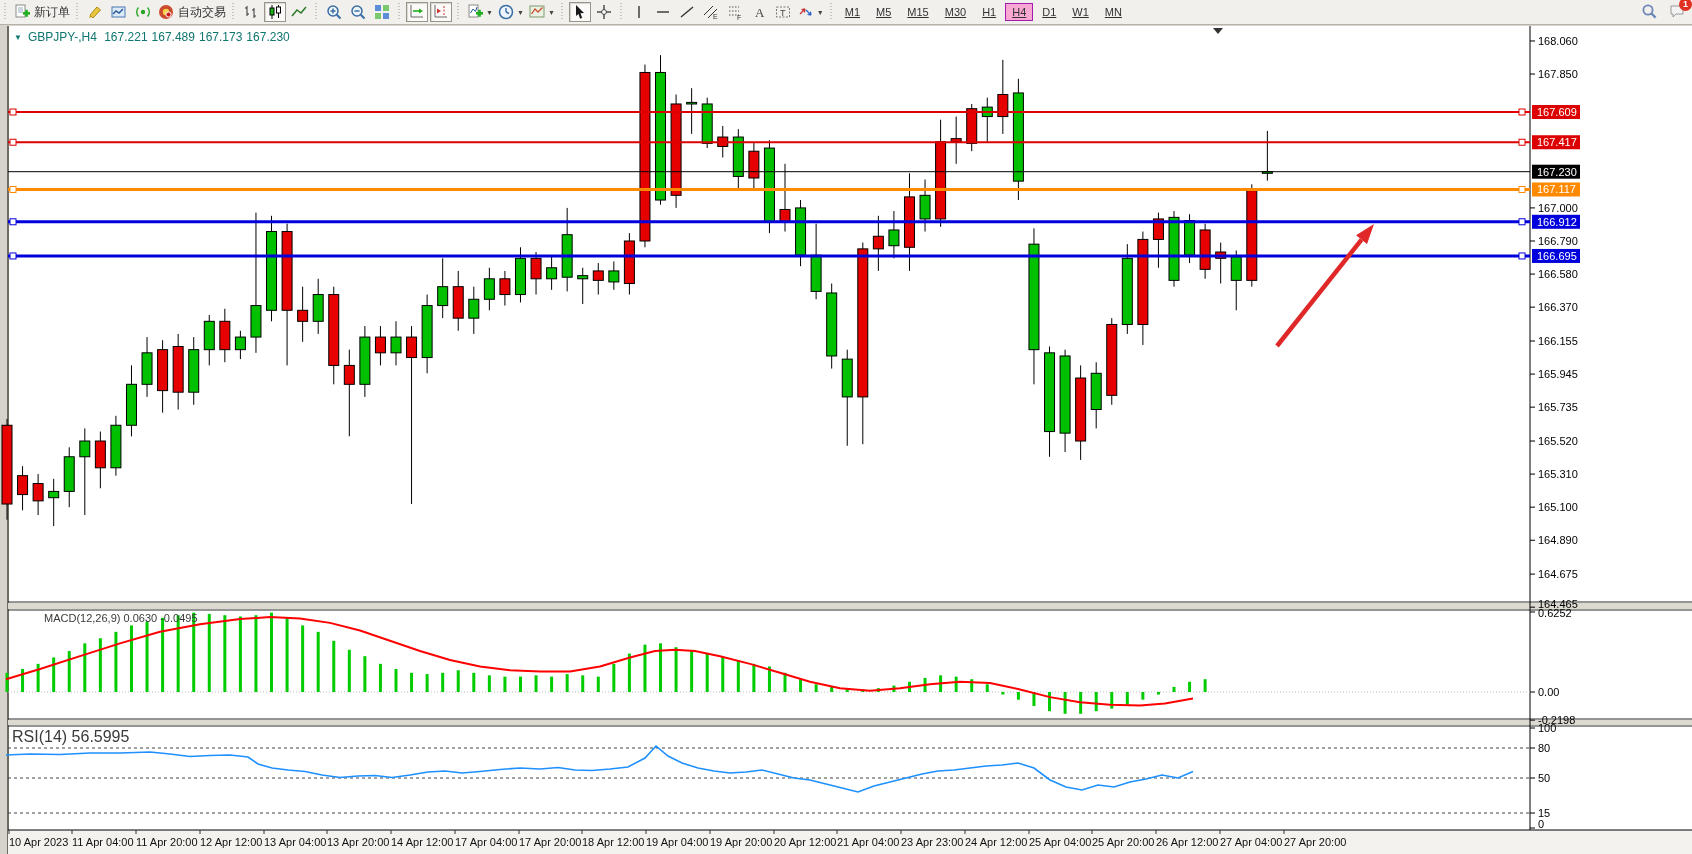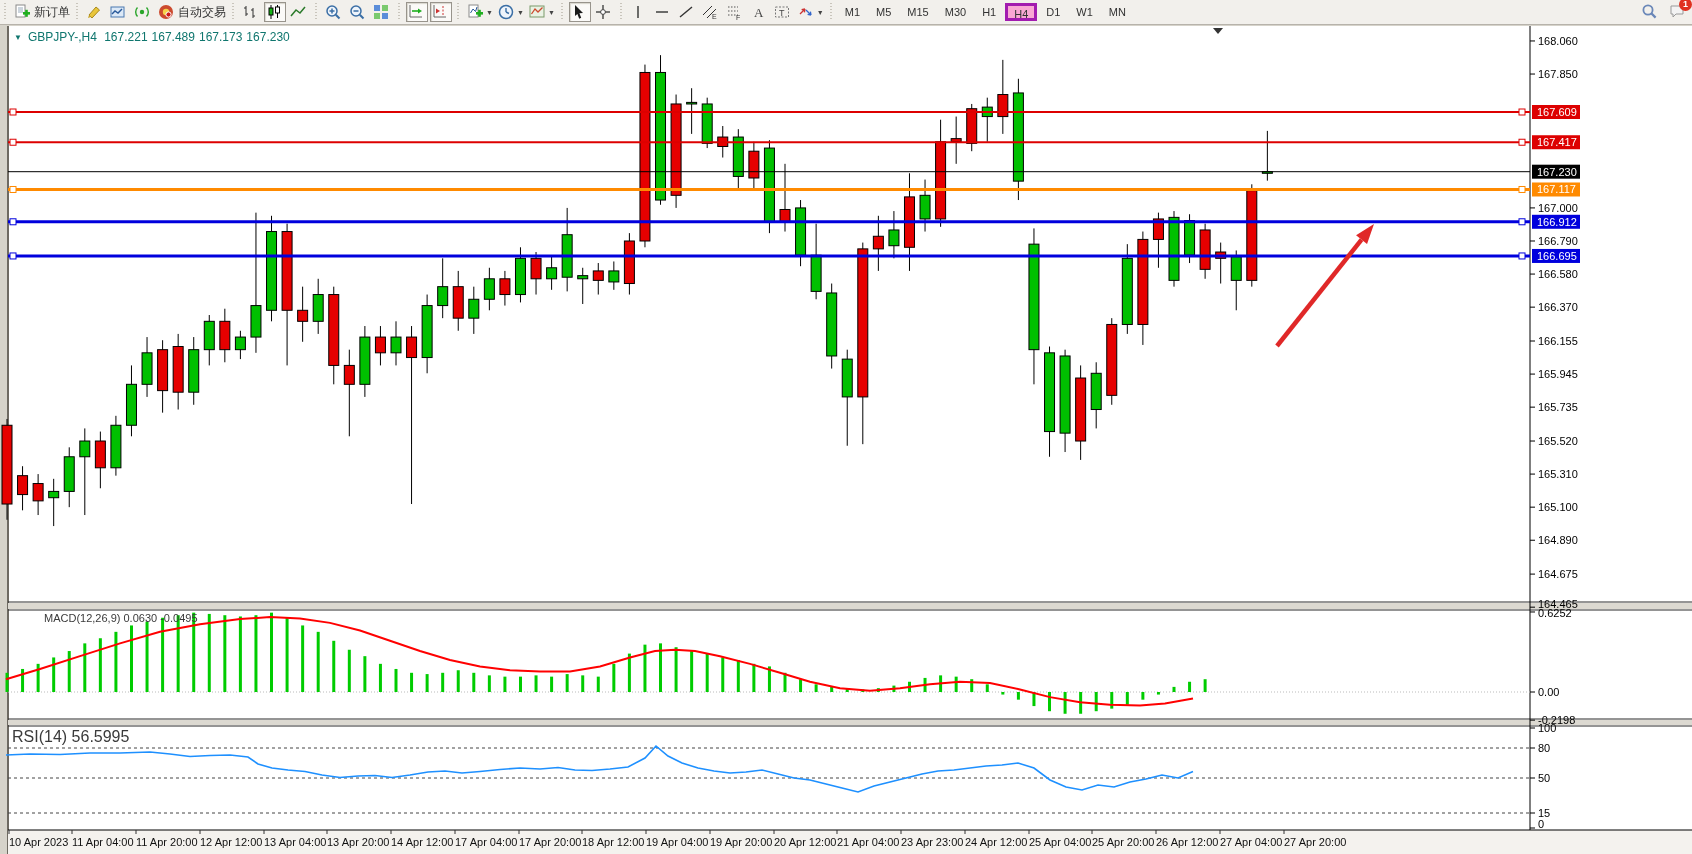--- a/index.html
+++ b/index.html
@@ -3,28 +3,28 @@
 <meta charset="utf-8">
 <style>
   html,body{margin:0;padding:0;width:1692px;height:854px;overflow:hidden;
     font-family:"Liberation Sans",sans-serif;background:#d6d3ca;}
   
   .toolbar{position:absolute;top:0;left:0;width:1692px;height:24px;
     background:#f2f0ec;border-bottom:1px solid #b7b3ab;display:flex;align-items:center;z-index:5;}
   .tb-sep{width:7px;height:18px;margin:0 2px;
     background:repeating-linear-gradient(to bottom,#c9c5bc 0 1px,transparent 1px 3px);
     background-size:2px 100%;background-repeat:no-repeat;background-position:2px 0;}
-  .tb-btn{height:20px;min-width:22px;display:flex;align-items:center;
+  .tb-btn{height:20px;min-width:22px;display:flex;align-items:center;justify-content:center;
     border:1px solid transparent;margin:0 1px;box-sizing:border-box;color:#333;}
   .tb-btn.pressed{border:1px solid #98948c;background:#fbfaf8;box-shadow:inset 1px 1px 1px #d8d5cd;}
   .tb-btn .lbl{font-size:12px;margin-left:3px;white-space:nowrap;}
   .tb-btn .caret{font-size:7px;color:#444;margin-left:2px;}
   .tf-btn{height:18px;line-height:16px;padding:0 6px;font-size:11px;color:#333;
-    border:1px solid transparent;margin:0 1px;box-sizing:border-box;}
-  .tf-btn.pressed{border:3px solid #a21caf;background:#f9a8d4;}
+    border:1px solid transparent;margin:0 1px;box-sizing:border-box;text-decoration:underline;}
+  .tf-btn.pressed{border:1px solid #a21caf;background:#f9a8d4;}
   .tb-right{position:absolute;right:6px;top:2px;display:flex;align-items:center;}
   .badge{position:absolute;top:-4px;right:-6px;width:13px;height:13px;border-radius:50%;
     background:#e03020;color:#fff;font-size:9px;line-height:13px;text-align:center;font-weight:bold;}
   .chat-wrap{position:relative;margin-left:10px;}
   
   .chart-frame{position:absolute;left:5px;top:26px;right:0;bottom:0;
     border-left:2px solid #6e6a62;border-top:2px solid #6e6a62;background:#fff;}
   #chart-svg{position:absolute;left:0;top:24px;width:1692px;height:830px;}
   .overlay-label{position:absolute;z-index:4;color:#0f766e;white-space:nowrap;pointer-events:none;}
   #chart-title{left:14px;top:30px;font-size:12px;}

